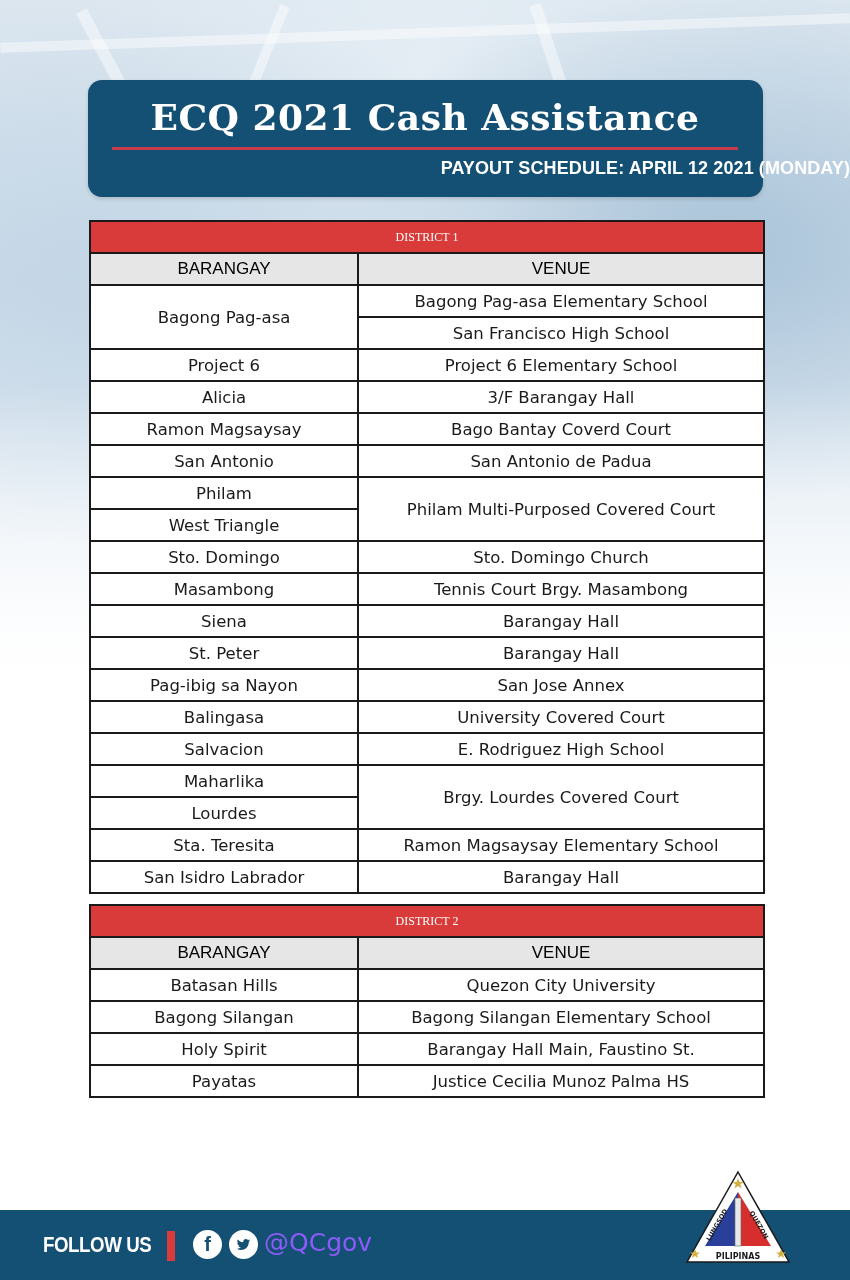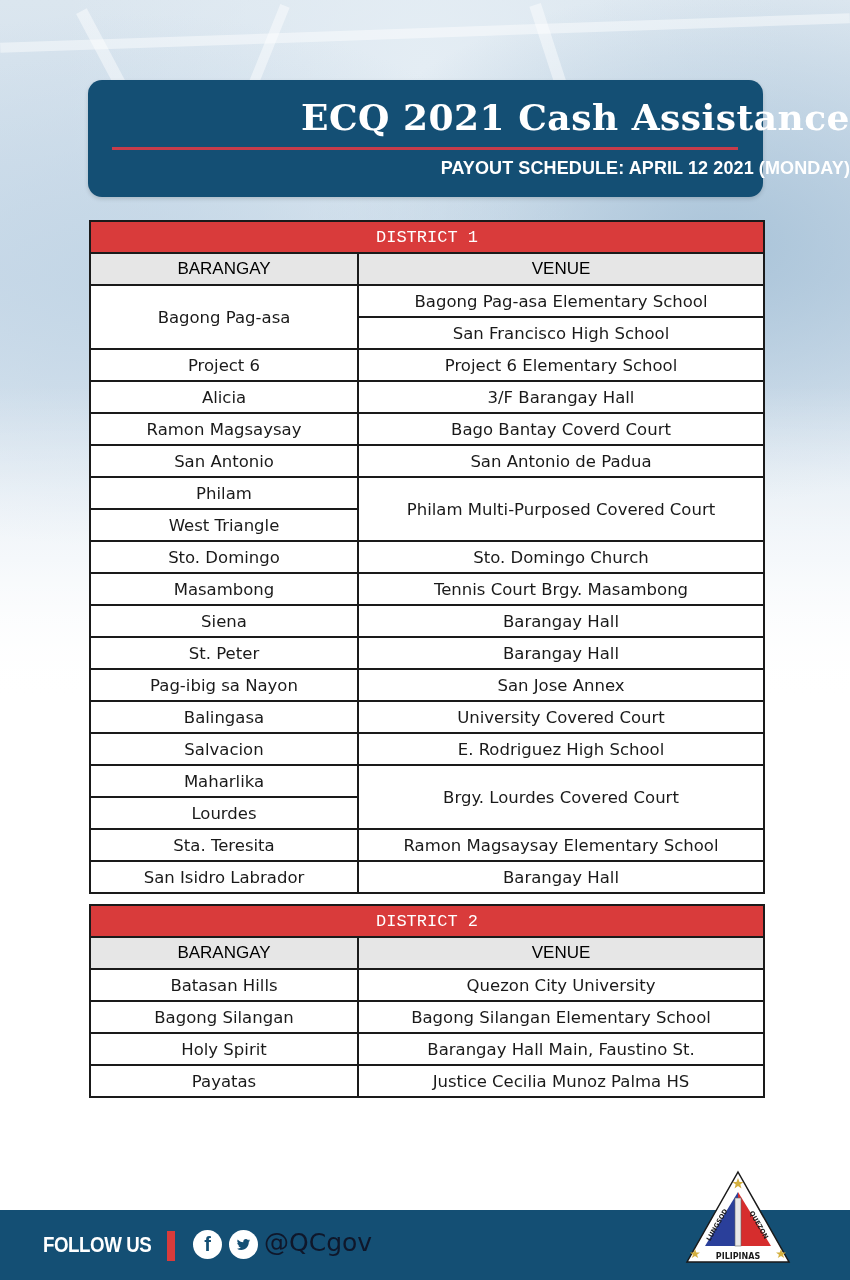--- a/index.html
+++ b/index.html
@@ -25,21 +25,21 @@
   .bg-beam.b2 { left: 120px; top: 0; width: 12px; height: 190px; transform: rotate(-28deg); }
   .bg-beam.b3 { left: 250px; top: 0; width: 10px; height: 160px; transform: rotate(22deg); }
   .bg-beam.b4 { left: 560px; top: 0; width: 12px; height: 200px; transform: rotate(-18deg); }
 
   .title-card {
     position: absolute; left: 88px; top: 80px; width: 675px; height: 117px;
     background: #144f74; border-radius: 14px;
     box-shadow: 0 2px 4px rgba(0,0,0,0.15);
   }
   .title-text {
-    position: absolute; left: 0; top: 96px; width: 850px; text-align: right;
+    position: absolute; left: 0; top: 96px; width: 850px; text-align: center;
     color: #ffffff; font-family: "DejaVu Serif", serif; font-weight: bold;
     font-size: 36px; letter-spacing: 0.5px;
   }
   .title-rule {
     position: absolute; left: 112px; top: 147px; width: 626px; height: 3px;
     background: #c73c4a;
   }
   .subtitle {
     position: absolute; left: 0; top: 158px; width: 850px; text-align: right;
     color: #ffffff; font-family: "Liberation Sans", sans-serif; font-weight: bold;
@@ -54,21 +54,21 @@
   }
   table.sched td, table.sched th {
     border: 2px solid #1a1a1a; text-align: center; vertical-align: middle;
     height: 32px; padding: 0 4px; font-weight: normal;
     white-space: nowrap;
   }
   table.sched col.c1 { width: 268px; }
   table.sched col.c2 { width: 406px; }
   .district-row th {
     background: #d93b3b; color: #ffffff; font-weight: bold;
-    font-family: Liberation Mono, monospace; font-size: 17px; height: 31px; margin-top: 16px;
+    font-family: Liberation Serif, serif; font-size: 12px; height: 31px; margin-top: 16px;
   }
   .header-row th {
     background: #e6e6e6; font-weight: bold; font-family: "Liberation Sans", sans-serif;
     font-size: 17px; color: #000000;
   }
   #district1 { top: 220px; }
   #district2 { top: 904px; }
 
   .footer {
     position: absolute; left: 0; top: 1210px; width: 850px; height: 70px;
@@ -84,21 +84,21 @@
     background: #d93b3b;
   }
   .social-icon {
     position: absolute; top: 1230px; width: 29px; height: 29px; border-radius: 50%;
     background: #ffffff; color: #144f74; text-align: center;
     font-family: "Liberation Sans", sans-serif; font-weight: bold; line-height: 29px;
   }
   .fb-icon { left: 193px; font-size: 20px; }
   .tw-icon { left: 229px; }
   .handle {
-    position: absolute; left: 264px; top: 1228px; color: #0f172a;
+    position: absolute; left: 264px; top: 1228px; color: #8b5cf6;
     font-family: "DejaVu Sans", sans-serif; font-size: 25px;
   }
   .seal {
     position: absolute; left: 685px; top: 1170px; width: 106px; height: 95px;
   }
 </style>
 </head>
 <body>
 
 <div class="bg-photo"></div>

